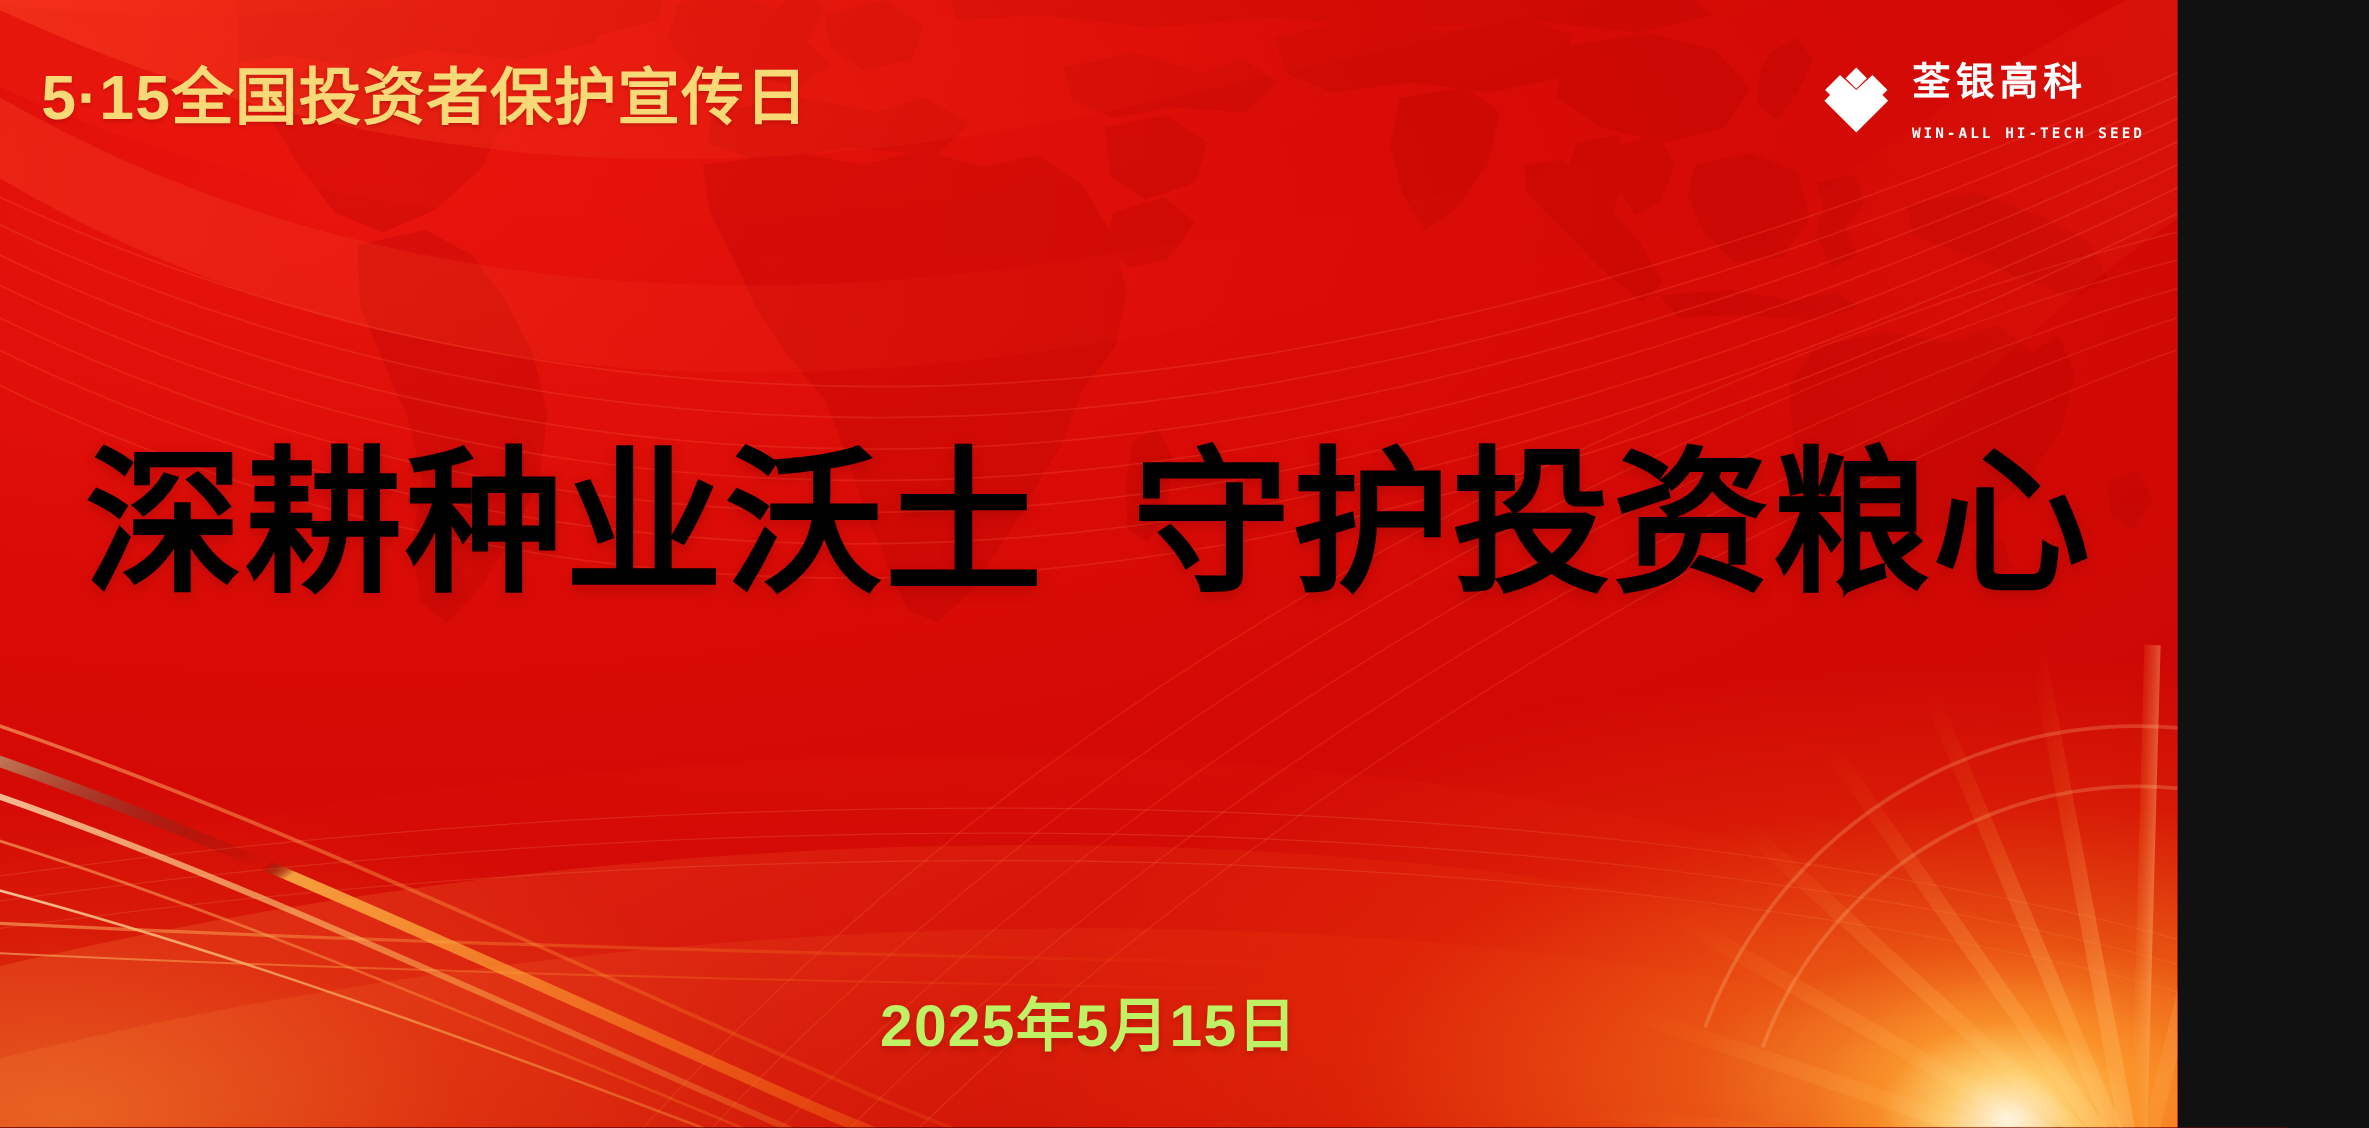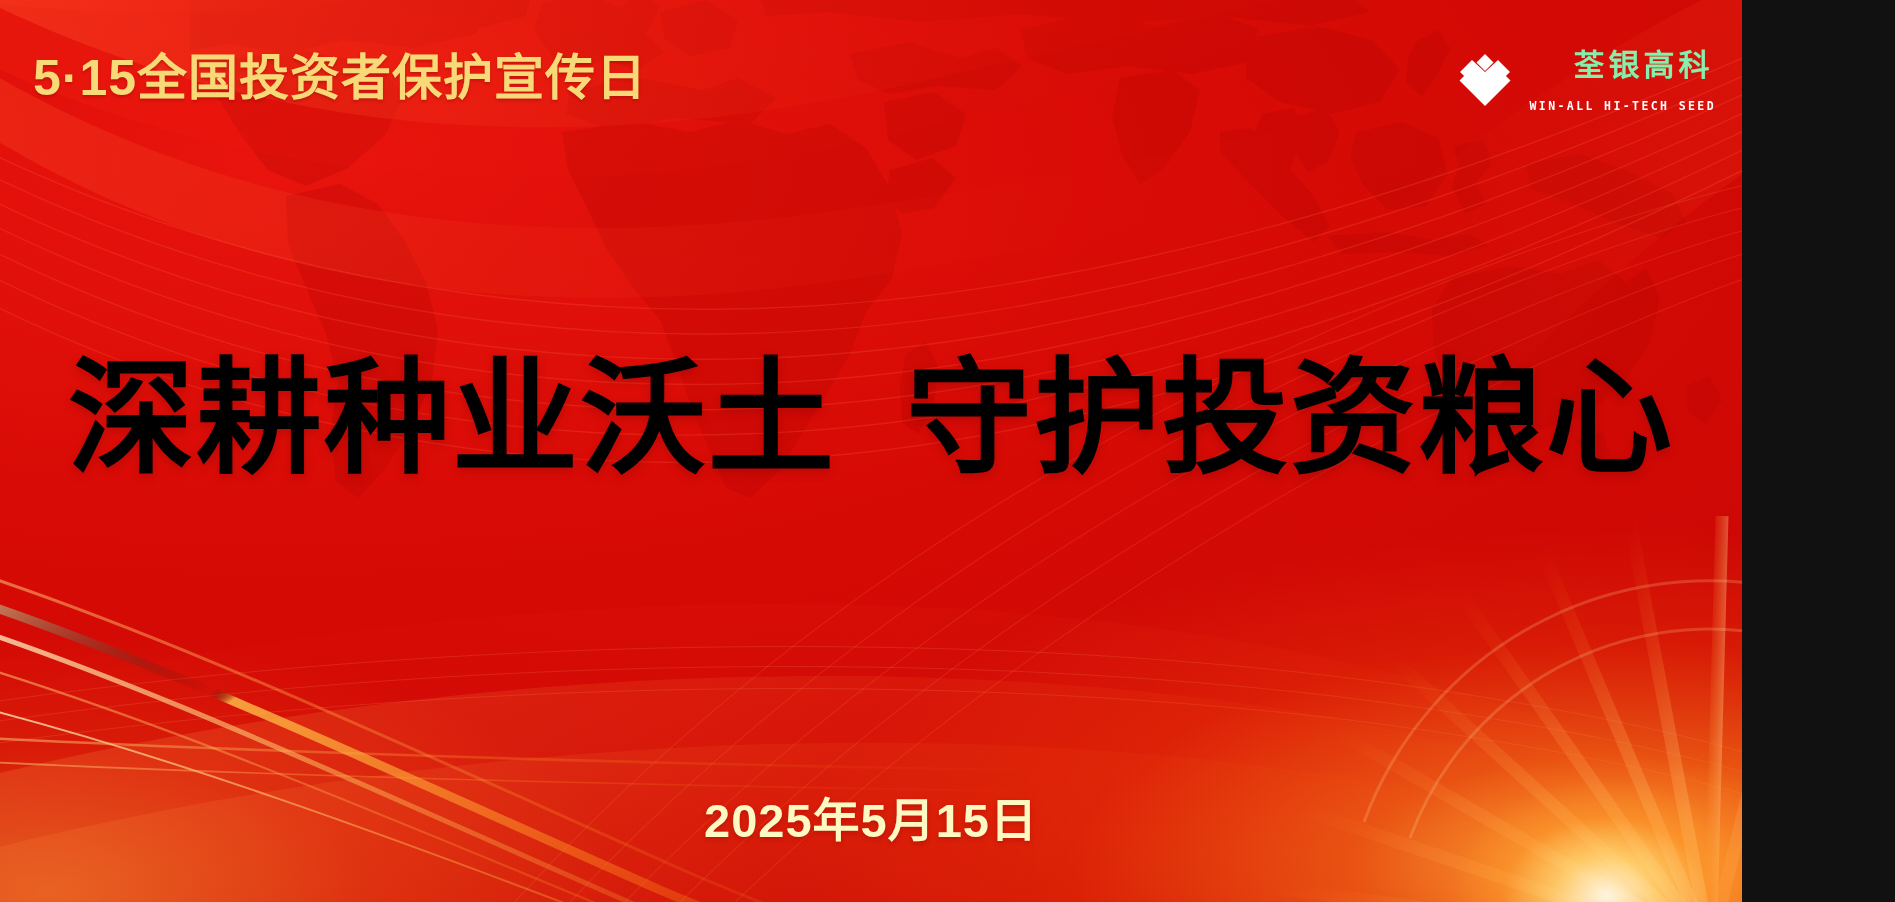--- a/index.html
+++ b/index.html
@@ -83,25 +83,24 @@
     display:flex;
     align-items:center;
     gap:14px;
   }
   .brand-mark{width:62px;height:58px;flex:0 0 auto;}
   .brand-mark svg{width:100%;height:100%;display:block;}
   .brand-words{display:flex;flex-direction:column;justify-content:center;}
   .brand-cn{
     font-size:31px;
     font-weight:bold;
-    color:#86efac;
+    color:#ffffff;
     letter-spacing:4px;
     line-height:1.05;
     white-space:nowrap;
-    margin-left:44px;
   }
   .brand-en{
     font-size:11.5px;
     font-weight:bold;
     color:#ffffff;
     letter-spacing:2.4px;
     line-height:1;
     margin-top:18px;
     white-space:nowrap;
     font-family:"DejaVu Sans Mono","Liberation Mono",monospace;
@@ -124,21 +123,21 @@
   .headline .gap{display:inline-block;width:70px;}
 
   
   .event-date{
     position:absolute;
     left:0; right:0;
     top:797px;
     text-align:center;
     font-size:47px;
     font-weight:bold;
-    color:#fef9c3;
+    color:#bef264;
     letter-spacing:1px;
     line-height:1;
     white-space:nowrap;
     text-shadow:0 2px 5px rgba(125,0,0,.32);
   }
 </style>
 </head>
 <body>
 
 <div id="poster">

